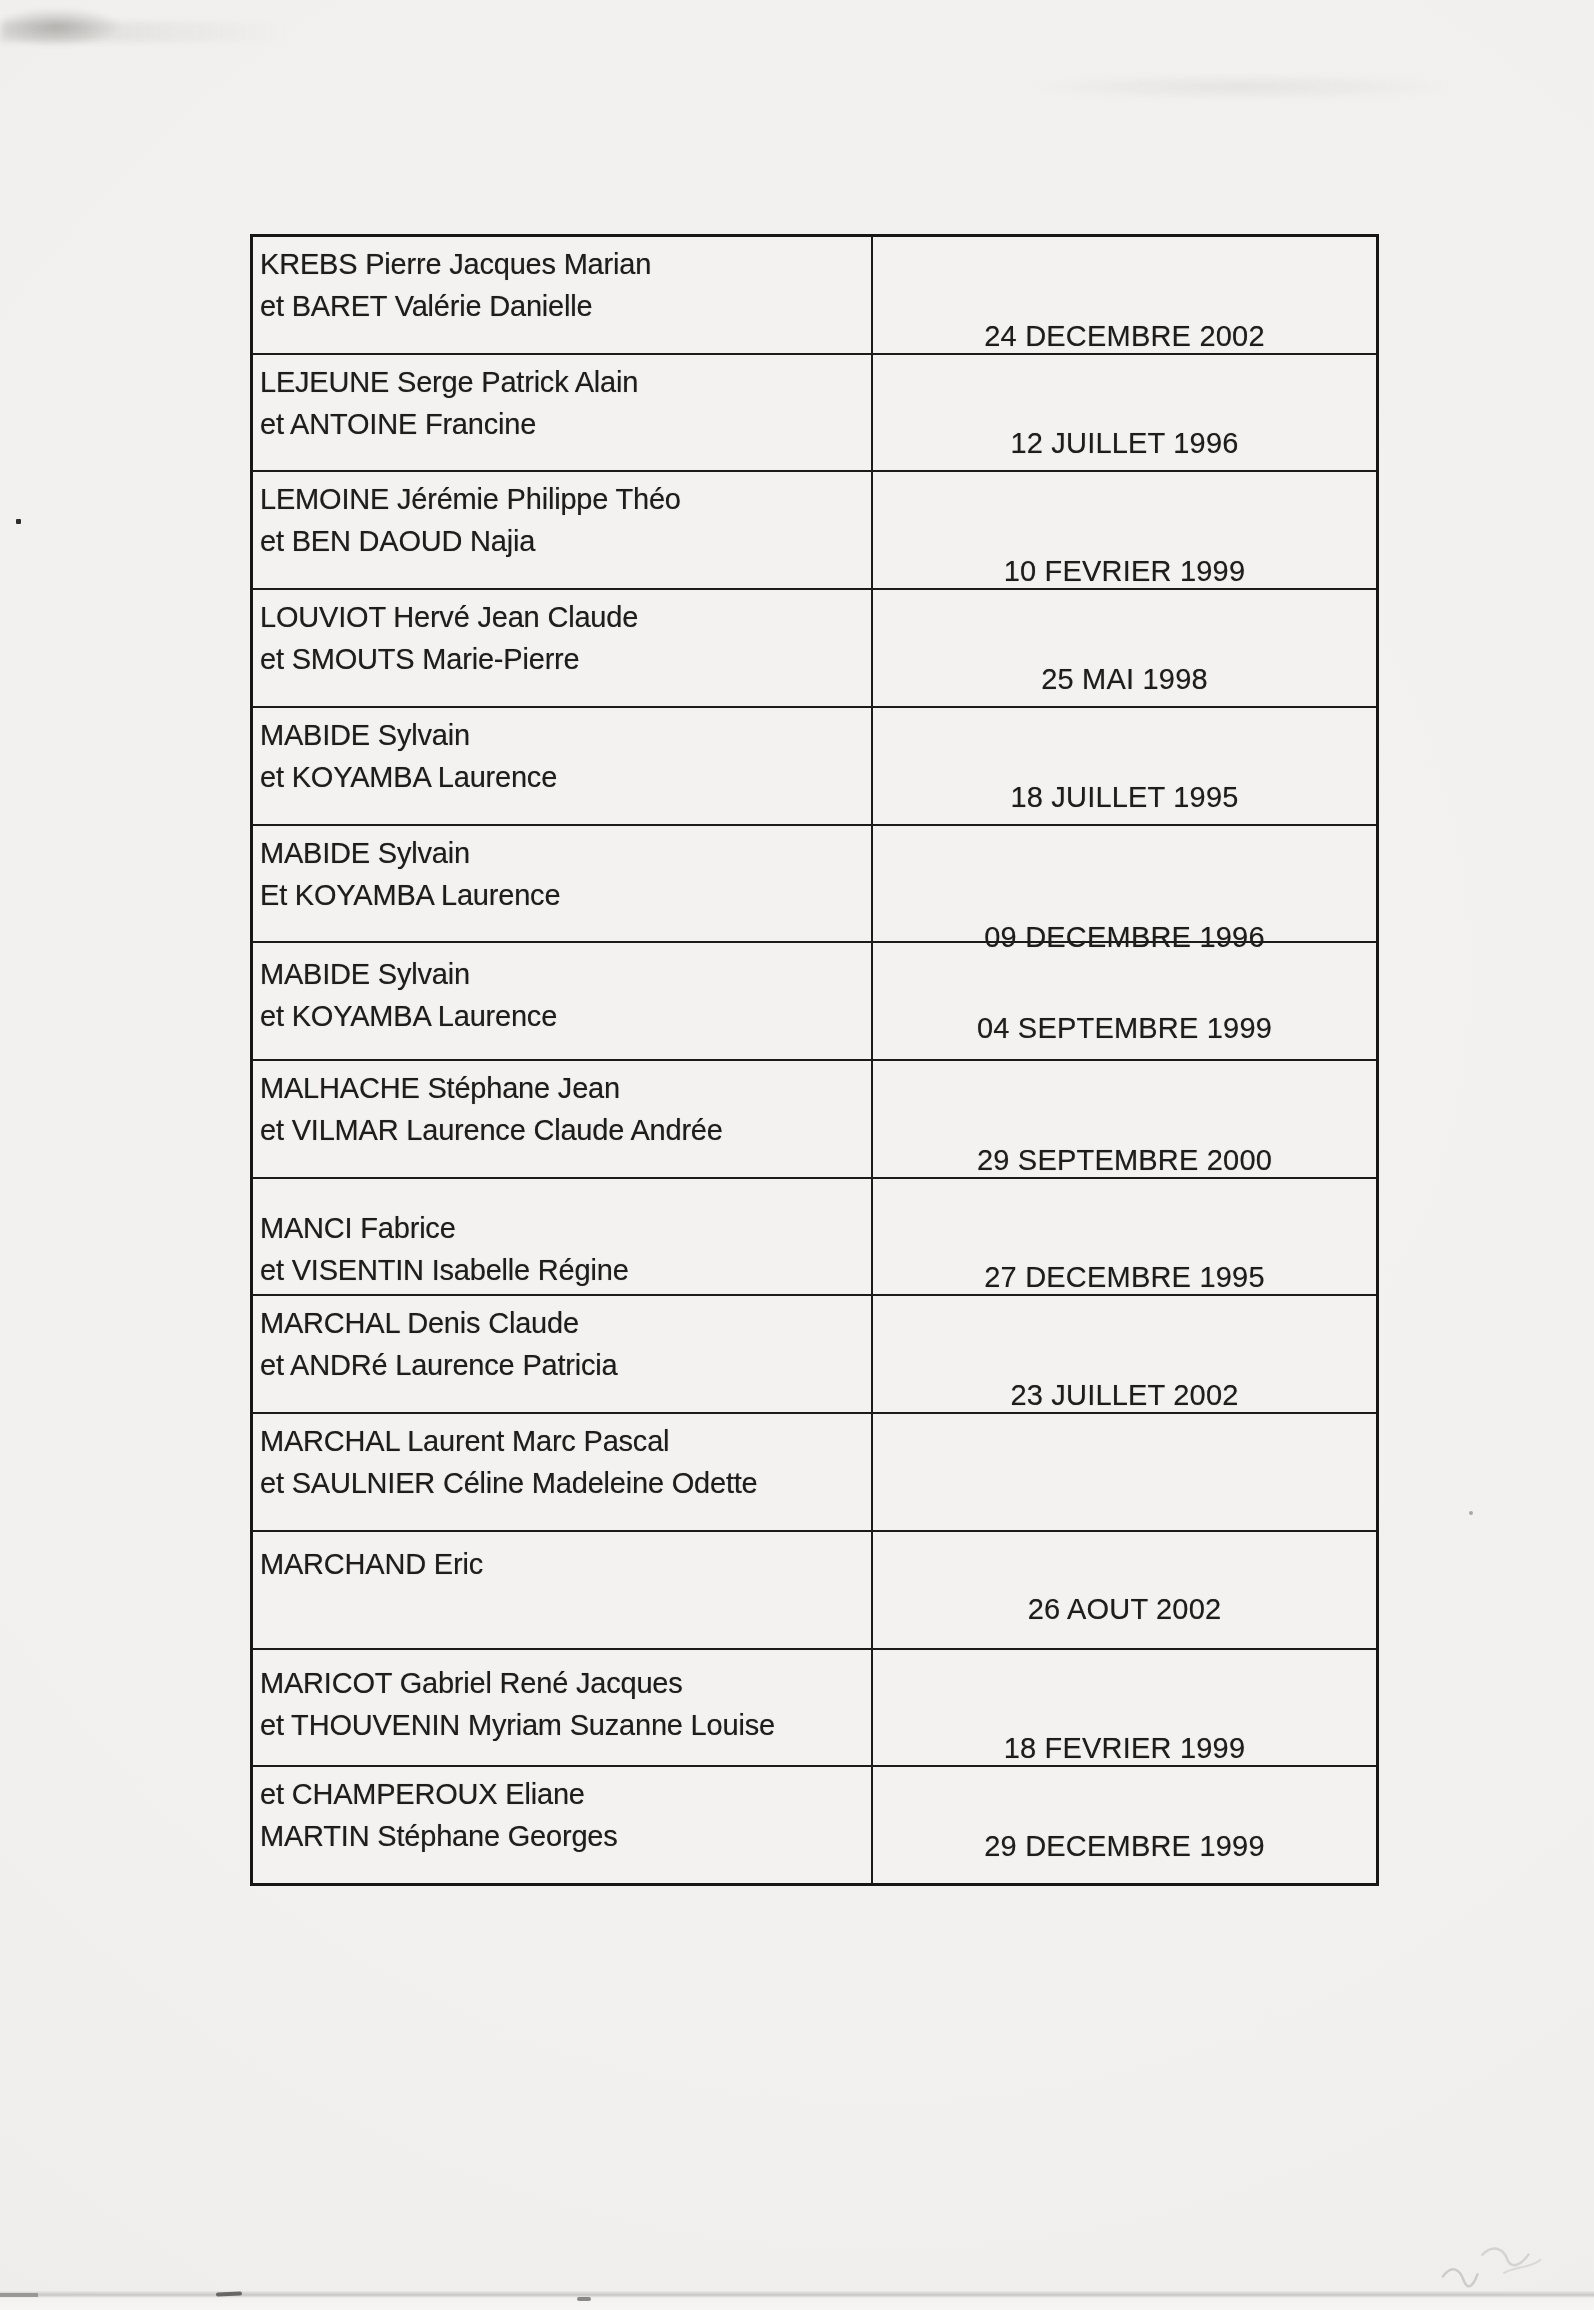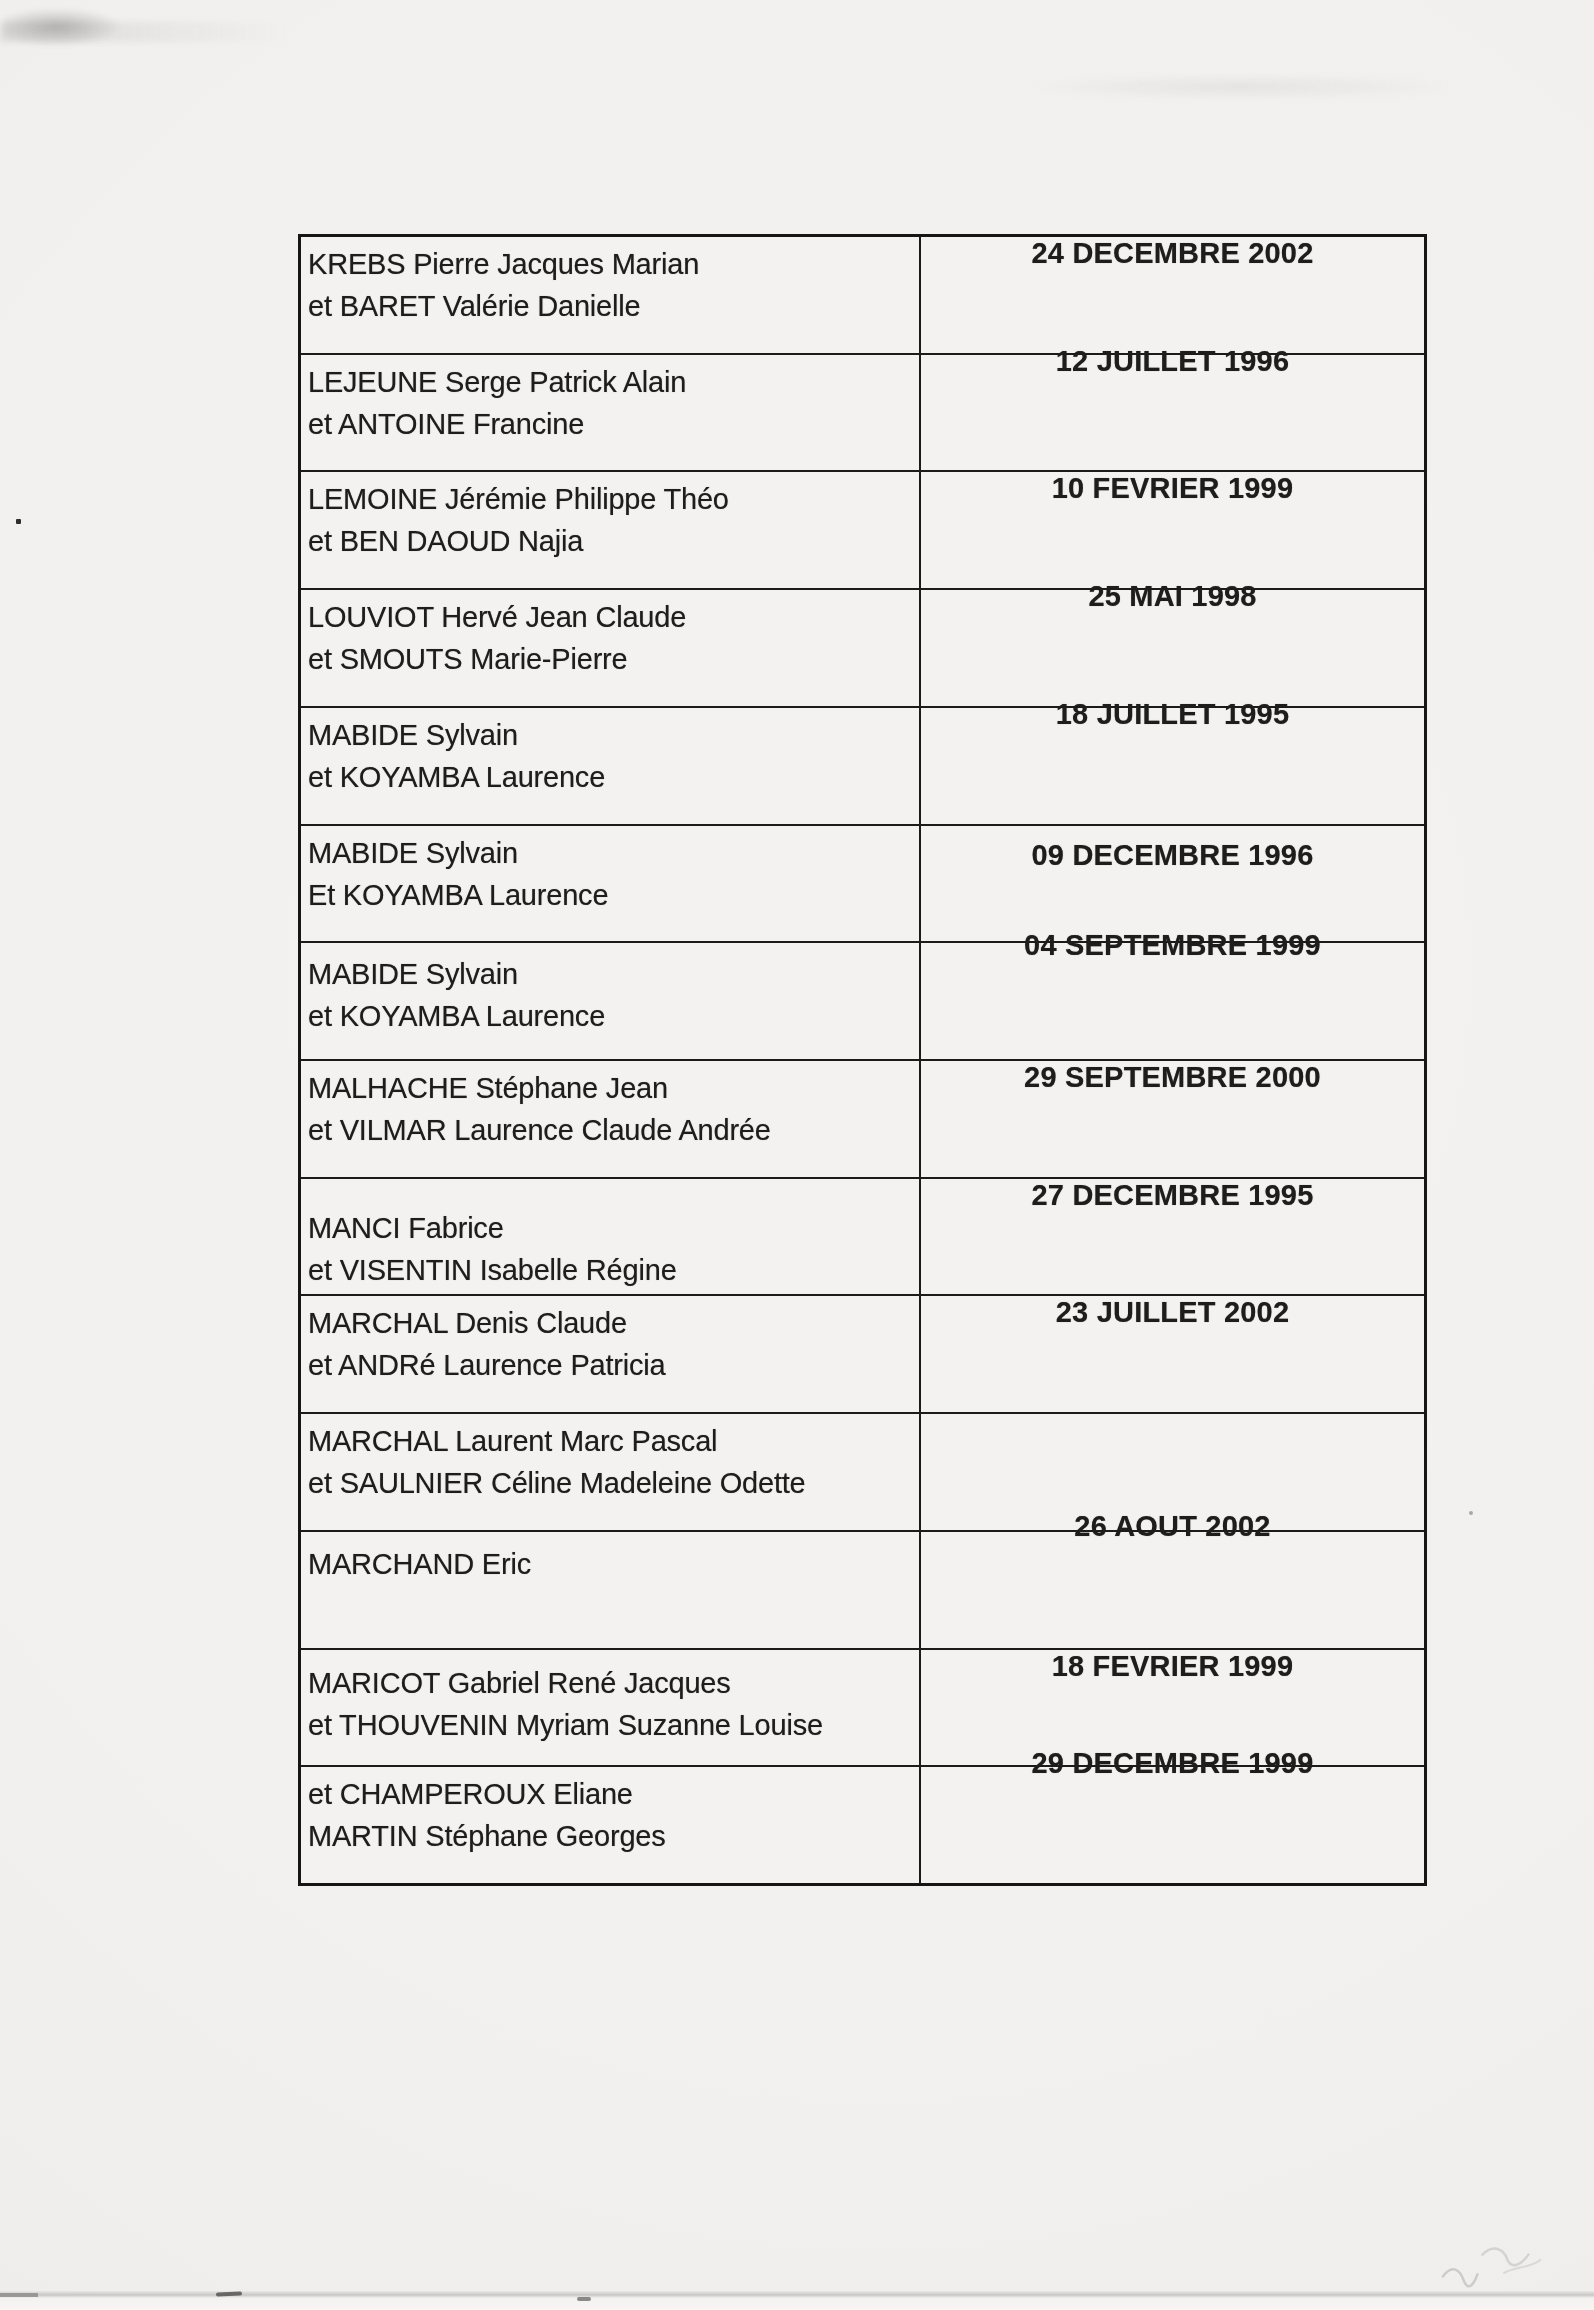--- a/index.html
+++ b/index.html
@@ -42,37 +42,36 @@
   .edge-dash-2{position:absolute;left:577px;top:2297px;width:14px;height:4px;background:#5c5c5a;border-radius:2px;opacity:.7;}
   .edge-dash-3{position:absolute;left:0px;top:2293px;width:38px;height:4px;background:#8a8987;opacity:.8;}
   .pencil-scribble{position:absolute;left:1434px;top:2226px;width:129px;height:71px;opacity:.5;}
 
   
   .doc-table{
     position:absolute;left:250px;top:234px;width:1129px;height:1652px;
     box-sizing:border-box;border:3px solid #161616;
     display:flex;flex-direction:column;
     background:#f3f2f0;
-    margin-left:48px;
   }
   .row{flex:1;display:flex;border-bottom:2px solid #1b1b1b;min-height:0;}
   .row:last-child{border-bottom:none;}
   .cell{box-sizing:border-box;}
   .name-cell{
     width:620px;border-right:2px solid #1b1b1b;
     padding:6px 4px 0 7px;
     overflow:hidden;
   }
   .name-line{
     font-size:29px;line-height:42px;color:#1d1d1d;white-space:nowrap;
     text-shadow:0 0 0.8px rgba(35,35,35,.55);
     letter-spacing:-0.2px;
   }
   .date-cell{
-    flex:1;display:flex;align-items:flex-start;justify-content:center;font-weight:bold;
+    flex:1;display:flex;align-items:flex-end;justify-content:center;
   }
   .date-text{
     font-size:29px;color:#1d1d1d;letter-spacing:0.2px;white-space:nowrap;
     text-shadow:0 0 0.8px rgba(35,35,35,.55);
     position:relative;
   }
   
   .row:nth-child(2)  .date-text{top:-10px;}
   .row:nth-child(4)  .date-text{top:-10px;}
   .row:nth-child(5)  .date-text{top:-10px;}

